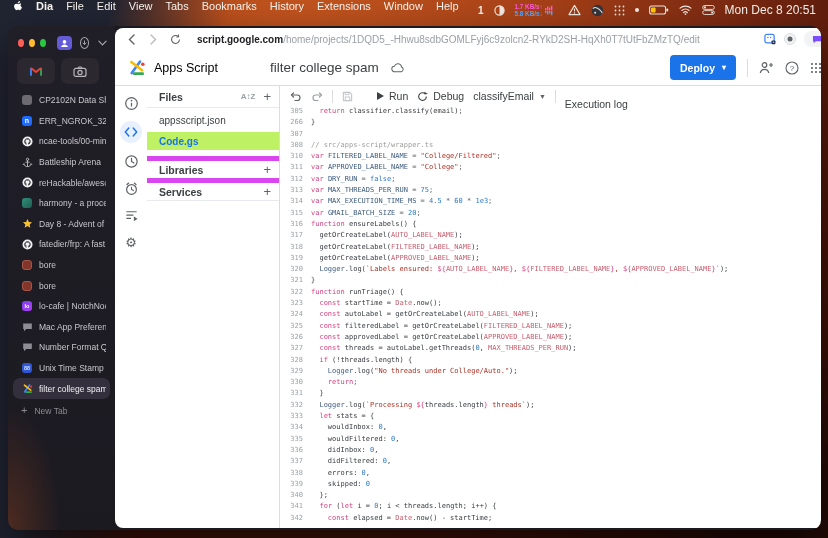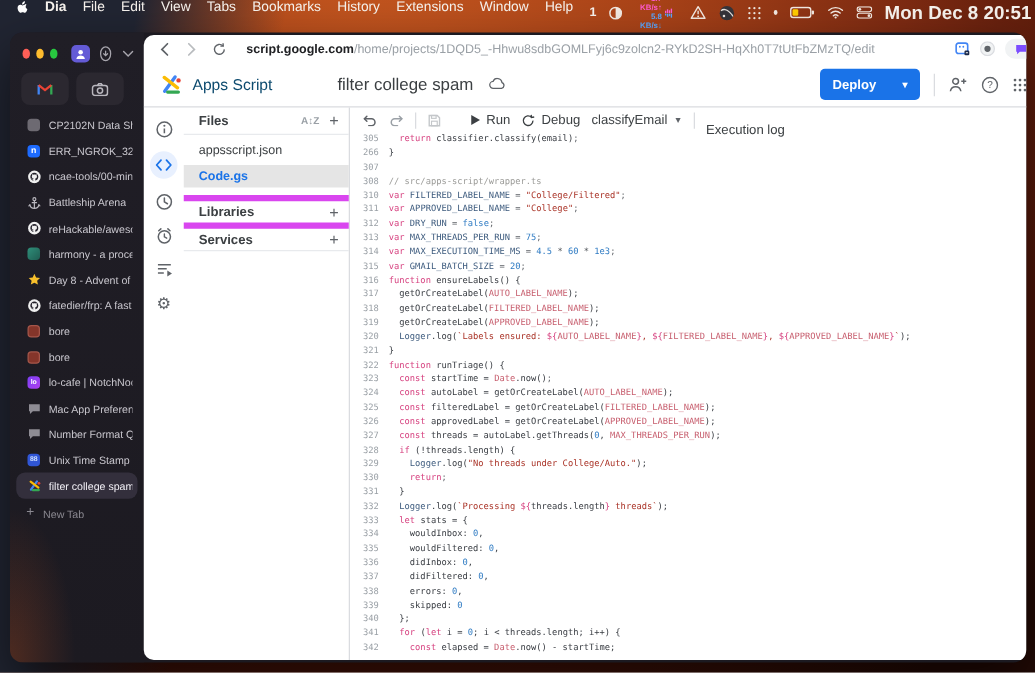--- a/index.html
+++ b/index.html
@@ -15,21 +15,21 @@
   .menubar { position:absolute; left:0; top:0; width:828px; height:20px;
     display:flex; gap:13px; padding:0 12px;
     color:#f7f3ee; font-size:11px; }
   .menubar .menu-item { font-weight:500; white-space:nowrap; }
   .menubar .menu-item.bold { font-weight:700; }
   .mb-right { margin-left:auto; display:flex; align-items:center; gap:10px; }
   .mb-count { font-size:10px; font-weight:600; }
   .net { display:flex; align-items:center; gap:2px; }
   .net-txt { text-align:right; font-size:6.3px; line-height:7px; font-weight:600; }
   .net-up { color:#ff5ad1; } .net-dn { color:#58a6ff; }
-  .mb-clock { font-size:15px; font-weight:700; white-space:nowrap; }
+  .mb-clock { font-size:12px; font-weight:400; white-space:nowrap; }
   .mb-dot { width:4px; height:4px; border-radius:50%; background:#f2e9e2; }
   
   .window { position:absolute; left:8px; top:26px; width:813px; height:504px;
     border-radius:10px; background:#1c1a21; box-shadow:0 18px 40px rgba(0,0,0,.55); overflow:hidden; }
   .side { position:absolute; left:0; top:0; width:107px; height:100%;
     background:
       radial-gradient(70% 35% at 0% 100%, rgba(205,85,30,.28), rgba(0,0,0,0) 70%),
       linear-gradient(180deg, #201e26 0%, #1c1a21 100%); }
   .chrome-row { display:flex; align-items:center; gap:5px; padding:10px 8px 0 10px; }
   .tl { width:8px; height:8px; border-radius:50%; }
@@ -61,26 +61,26 @@
   .nav-ic { width:16px; height:16px; display:flex; align-items:center; justify-content:center; }
   .url { margin-left:8px; font-size:10px; white-space:nowrap; overflow:hidden; }
   .url .host { color:#202124; font-weight:700; }
   .url .path { color:#9aa0a6; font-weight:400; }
   .bbar-right { margin-left:auto; display:flex; align-items:center; gap:8px; }
   .chat-pill { height:16px; border-radius:9px; background:#f1f3f4; display:flex; align-items:center;
     gap:4px; padding:0 8px; font-size:9.5px; font-weight:600; color:#202124; }
   
   .asheader { position:absolute; left:0; top:22px; width:100%; height:36px;
     border-bottom:1px solid #dadce0; display:flex; align-items:center; padding:0 8px 0 12px; }
-  .as-product { font-size:12.5px; color:#0c4a6e; margin-left:8px; }
+  .as-product { font-size:12.5px; color:#000000; margin-left:8px; }
   .as-title { font-size:13.5px; color:#3c4043; margin-left:52px; }
   .cloud { margin-left:12px; }
   .hdr-right { margin-left:auto; display:flex; align-items:center; gap:11px; }
   .deploy { height:25px; background:#1a73e8; color:#fff; font-size:10.5px; font-weight:600;
-    border:none; border-radius:4px; padding:0 10px; display:flex; align-items:center; gap:21px; }
+    border:none; border-radius:4px; padding:0 10px; display:flex; align-items:center; gap:7px; }
   .deploy .caret { font-size:8px; }
   .vdiv { width:1px; height:18px; background:#dadce0; }
   .avatar { width:22px; height:22px; border-radius:50%; padding:2px;
     background:conic-gradient(#ea4335 0 90deg,#4285f4 90deg 180deg,#34a853 180deg 270deg,#fbbc04 270deg 360deg); }
   .avatar-core { display:block; width:100%; height:100%; border-radius:50%;
     background:radial-gradient(circle at 40% 32%, #ecc9a0 0 28%, #a5734e 62%, #53466f 100%); }
   
   .main { position:absolute; left:0; top:58px; width:100%; bottom:0; display:flex; }
   .rail { width:32px; flex:0 0 32px; display:flex; flex-direction:column; align-items:center;
     padding-top:8px; gap:9px; }
@@ -88,21 +88,21 @@
     display:flex; align-items:center; justify-content:center; }
   .rail-ic { width:18px; height:18px; display:flex; align-items:center; justify-content:center; }
   .gear-glyph { font-size:13px; color:#5f6368; line-height:1; }
   .files { width:133px; flex:0 0 133px; border-right:1px solid #dadce0; font-size:10px; color:#3c4043; }
   .files-hdr { height:22px; display:flex; align-items:center; padding:0 8px 0 12px;
     border-bottom:1px solid #e8eaed; font-size:10.5px; font-weight:600; }
   .files-hdr .sp { flex:1; }
   .az { color:#9aa0a6; font-size:8px; font-weight:600; }
   .plus-ic { color:#5f6368; font-size:13px; font-weight:400; margin-left:8px; }
   .file-row { height:18px; display:flex; align-items:center; padding-left:12px; margin-top:3px; }
-  .file-row.sel { background:#e5e5e5; color:#1a73e8; font-weight:600; }
+  .file-row.sel { background:#bef264; color:#1a73e8; font-weight:600; }
   .sect { height:22px; display:flex; align-items:center; padding:0 8px 0 12px;
     border-top:5px solid #d946ef; margin-top:6px; font-weight:600; font-size:10.5px; }
   .sect .sp { flex:1; }
   .sect + .sect { margin-top:0; }
   .files .bottom-line { border-top:1px solid #e8eaed; }
   
   .editor { flex:1; position:relative; overflow:hidden; }
   .etoolbar { height:20px; display:flex; align-items:center; gap:9px; padding-left:10px;
     font-size:10.5px; color:#3c4043; }
   .tb-ic { display:flex; align-items:center; justify-content:center; }

